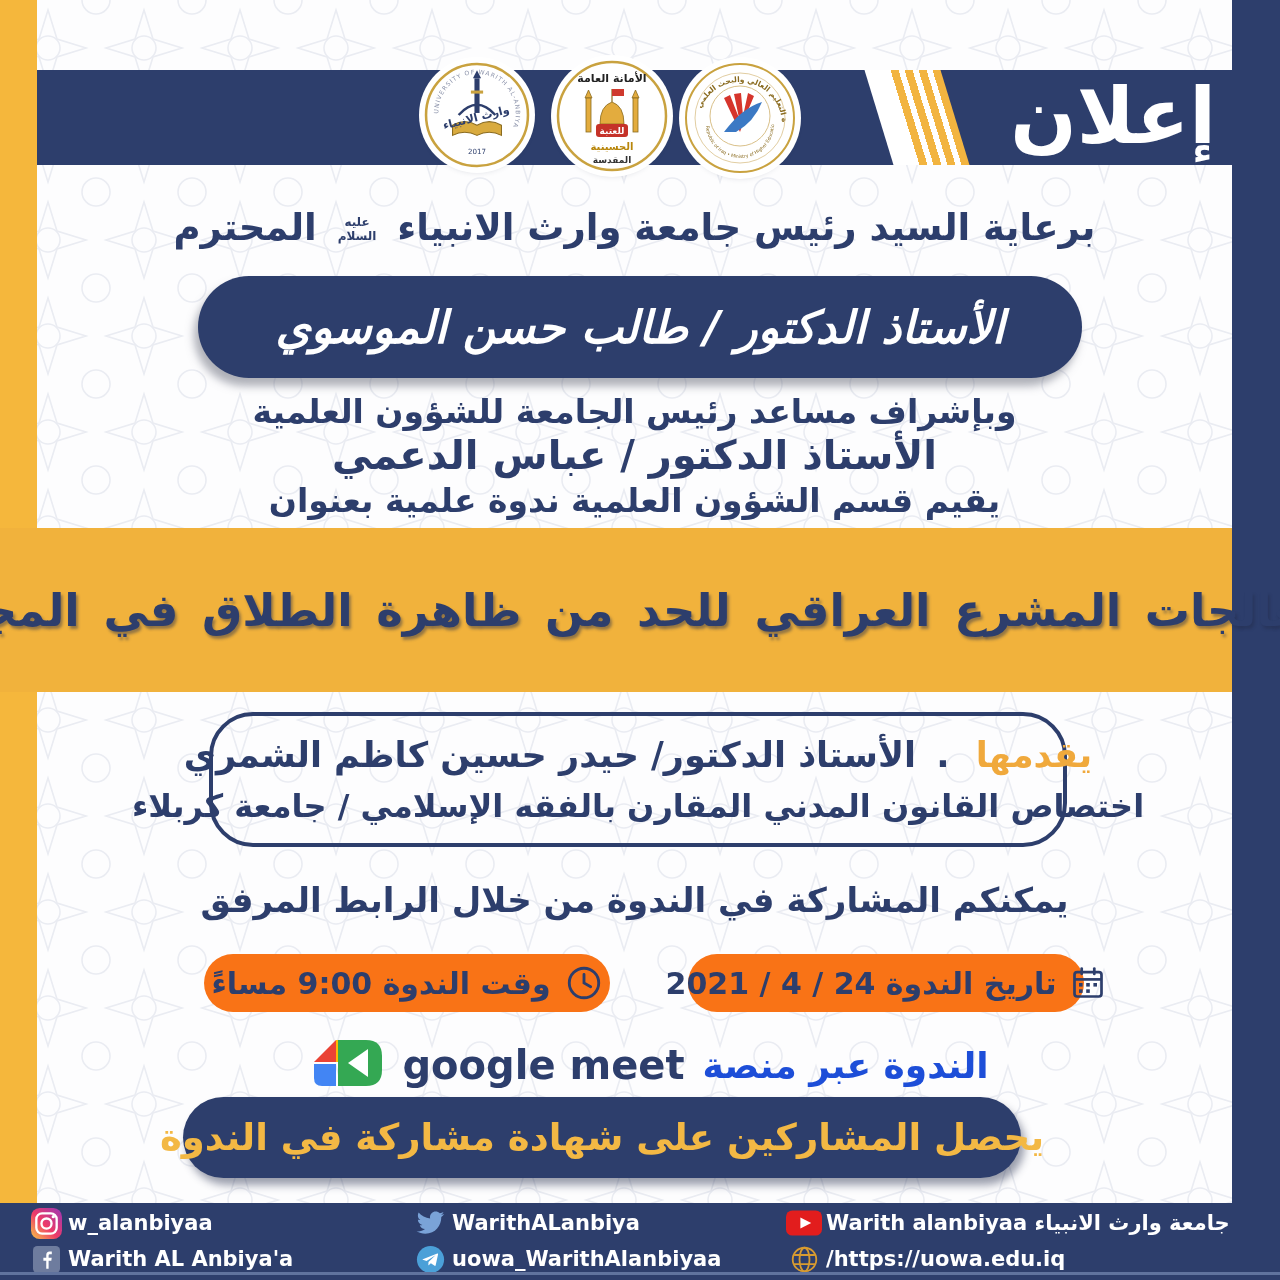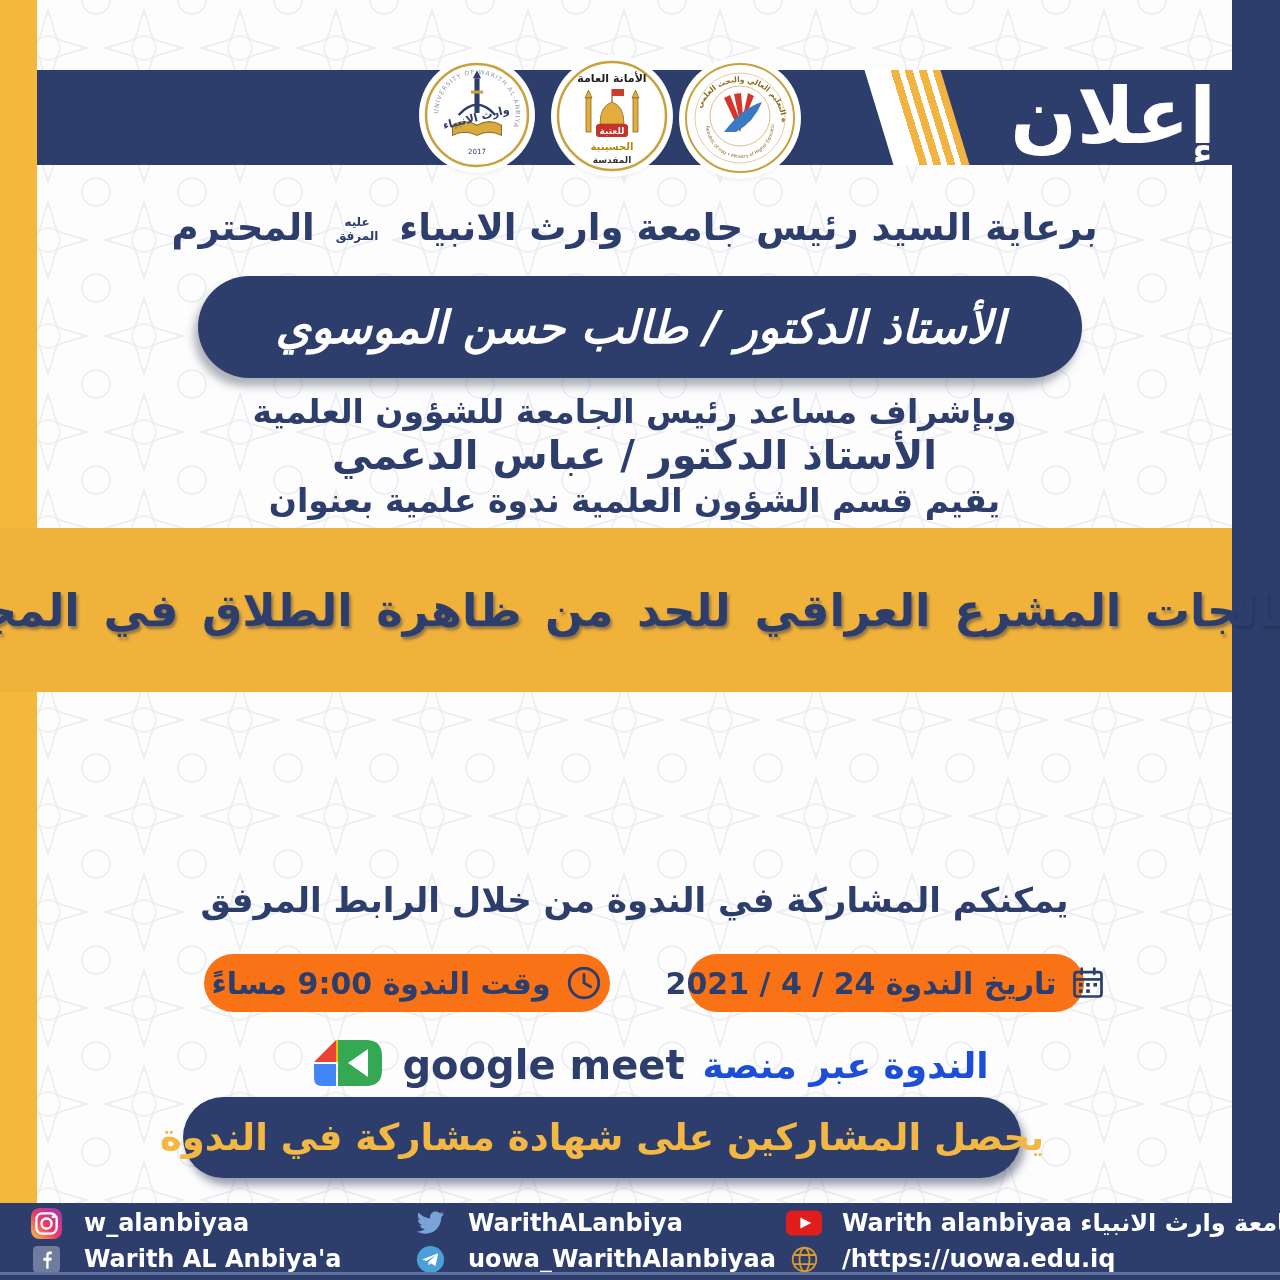--- a/index.html
+++ b/index.html
@@ -85,21 +85,21 @@
     color:#f3b844;font-size:37px;font-weight:bold;white-space:nowrap;
     box-shadow:4px 7px 9px rgba(30,40,70,.45);
     text-align:right;
   }
 
   .footer{position:absolute;left:0;right:0;top:1203px;height:77px;background:#2d3e6c;z-index:4;}
   .fgroup{position:absolute;top:4px;display:flex;flex-direction:column;gap:4px;}
   .fg1{left:28px;}
   .fg2{left:412px;}
   .fg3{left:786px;}
-  .frow{display:flex;align-items:center;gap:20px;height:32px;color:#fff;font-weight:bold;font-size:24px;white-space:nowrap;direction:ltr;}
+  .frow{display:flex;align-items:center;gap:4px;height:32px;color:#fff;font-weight:bold;font-size:21px;white-space:nowrap;direction:ltr;}
   .ficon{display:inline-flex;align-items:center;width:36px;justify-content:center;}
   .footer-line{position:absolute;left:0;right:0;bottom:5px;height:3px;background:#60739e;}
 </style>
 </head>
 <body>
 
 <div class="poster">
 
   <svg class="bg-pattern" width="1280" height="1280" aria-hidden="true">
     <defs>
@@ -179,37 +179,45 @@
       <circle cx="56" cy="54" r="30" fill="#ffffff" stroke="#d9c089" stroke-width="1"></circle>
       <path d="M56 70 L40 36 L46 33 L55 56 L50 32 L57 31 L59 54 L64 31 L70 34 L60 58 Z" fill="#d6352c"></path>
       <path d="M40 70 Q58 46 78 40 Q70 60 52 70 Z" fill="#3b79c4"></path>
     </svg>
   </div>
 
   <div class="cline patron" dir="rtl">
     <span>برعاية السيد رئيس جامعة وارث الانبياء</span>
     <span class="honorific">
       <span>عليه</span>
-      <span>المرفق</span>
+      <span>السلام</span>
     </span>
     <span>المحترم</span>
   </div>
 
   <div class="name-pill" dir="rtl">
     <span>الأستاذ الدكتور / طالب حسن الموسوي</span>
   </div>
 
   <div class="cline sup1" dir="rtl">وبإشراف مساعد رئيس الجامعة للشؤون العلمية</div>
   <div class="cline sup2" dir="rtl">الأستاذ الدكتور / عباس الدعمي</div>
   <div class="cline sup3" dir="rtl">يقيم قسم الشؤون العلمية ندوة علمية بعنوان</div>
 
   <div class="title-band">
     <div class="title-text" dir="rtl">معالجات المشرع العراقي للحد من ظاهرة الطلاق في المجتمع</div>
   </div>
 
+  <div class="presenter-box">
+    <div class="p-line1" dir="rtl">
+      <span class="lead">يقدمها</span>
+      <span class="dot">.</span>
+      <span>الأستاذ الدكتور/ حيدر حسين كاظم الشمري</span>
+    </div>
+    <div class="p-line2" dir="rtl">اختصاص القانون المدني المقارن بالفقه الإسلامي / جامعة كربلاء</div>
+  </div>
 
   <div class="cline participate" dir="rtl">يمكنكم المشاركة في الندوة من خلال الرابط المرفق</div>
 
   <div class="pill time-pill" dir="rtl">
     <span class="pill-icon">
       <svg viewBox="0 0 40 40" width="38" height="38">
         <circle cx="20" cy="20" r="15.5" fill="none" stroke="#2d3e6c" stroke-width="3"></circle>
         <path d="M20 11 V20 L27 24" fill="none" stroke="#2d3e6c" stroke-width="3" stroke-linecap="round"></path>
       </svg>
     </span>

